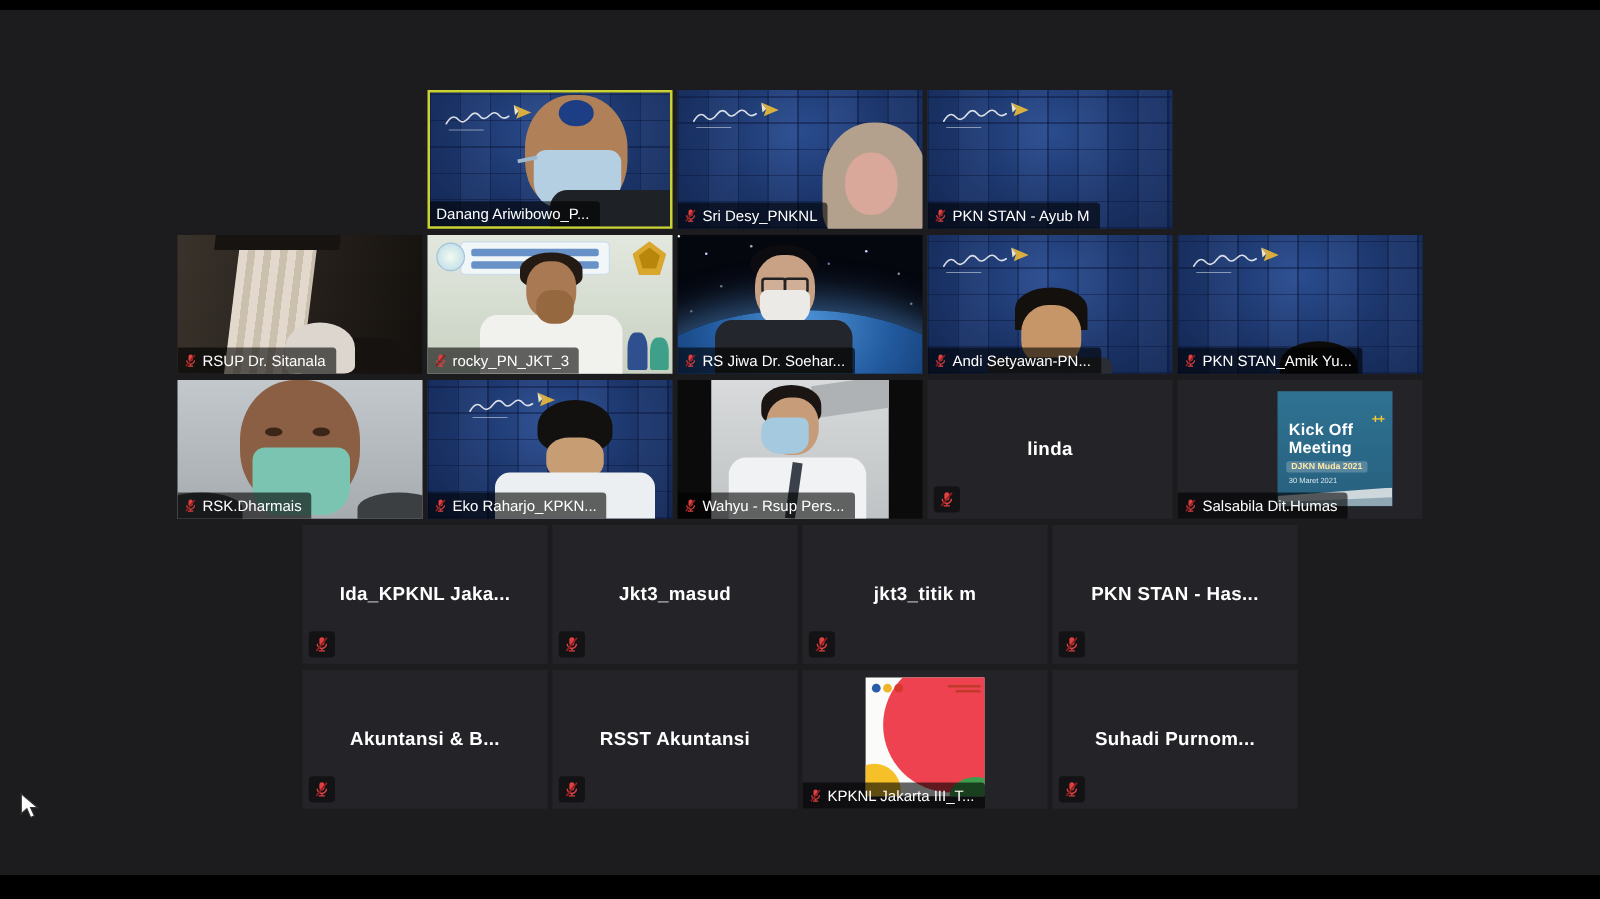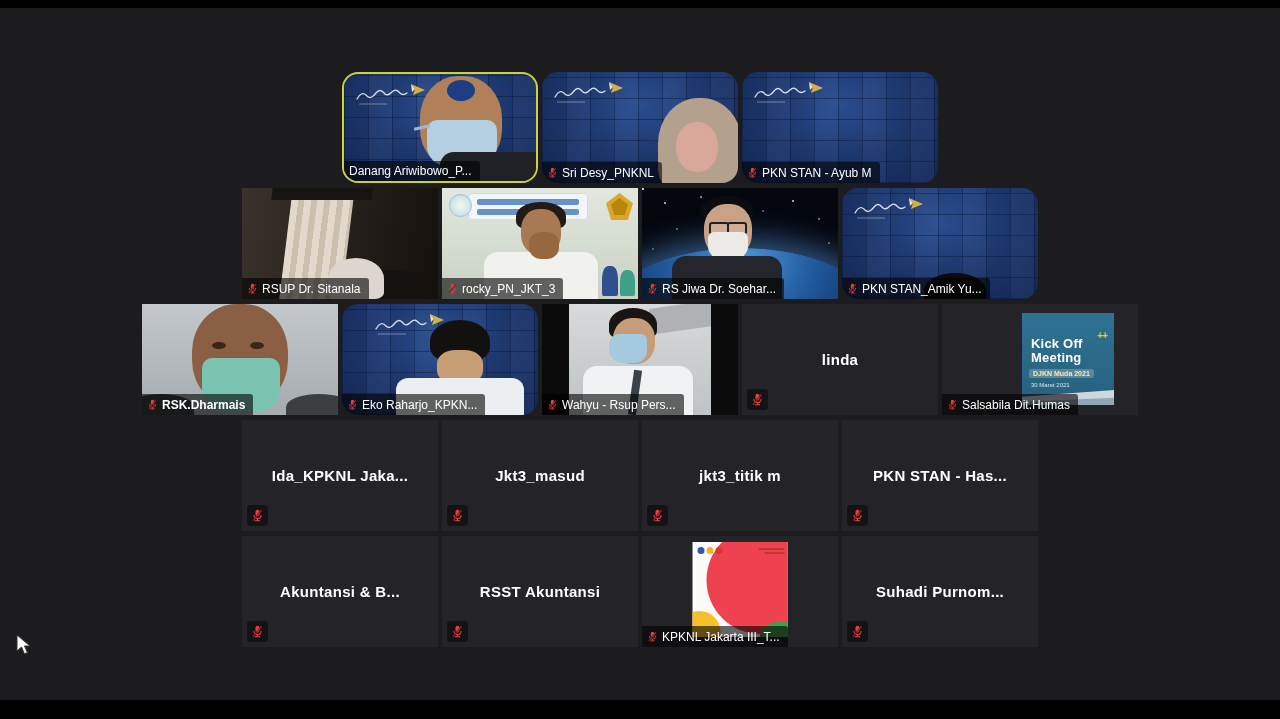--- a/index.html
+++ b/index.html
@@ -20,21 +20,21 @@
     font-size:12px; line-height:1; padding:4px 8px 4px 5px;
     border-radius:0 3px 0 0; max-width:96%; white-space:nowrap; overflow:hidden; }
   .center-name { position:absolute; inset:0; display:flex; align-items:center;
     justify-content:center; color:#fff; font-weight:bold; font-size:15px;
     letter-spacing:.3px; z-index:5; }
   .mic-solo { position:absolute; left:5px; bottom:5px; z-index:9; width:21px;
     height:21px; background:rgba(0,0,0,.45); border-radius:3px; display:flex;
     align-items:center; justify-content:center; }
 
   
-  .bg-blue { background:radial-gradient(ellipse at 50% 30%, #2a4c8e 0%, #1b3468 55%, #122651 100%);border-radius:16px; }
+  .bg-blue { background:radial-gradient(ellipse at 50% 30%, #2a4c8e 0%, #1b3468 55%, #122651 100%); }
   .bg-blue::before { content:""; position:absolute; inset:0;
     background-image:
       repeating-linear-gradient(90deg, rgba(8,16,50,.4) 0 1px, transparent 1px 24px),
       repeating-linear-gradient(0deg, rgba(8,16,50,.4) 0 1px, transparent 1px 21px),
       repeating-linear-gradient(90deg, transparent 0 24px, rgba(130,160,230,.07) 24px 48px);
   }
   .klogo { position:absolute; top:9px; left:11px; z-index:3; opacity:.92; }
   .klogo.mid { left:32px; }
 
   
@@ -107,21 +107,21 @@
 
   
   .sc-andi .hair { left:70px; top:42px; width:58px; height:34px; background:#14100e; border-radius:50% 50% 0 0; }
   .sc-andi .face { left:75px; top:56px; width:48px; height:48px; background:#c69668; border-radius:45% 45% 40% 40%; }
   .sc-andi .sh { left:48px; top:98px; width:100px; height:13px; background:#2a2d33; border-radius:8px 8px 0 0; }
 
   
   .sc-amik .headtop { left:82px; bottom:-10px; width:62px; height:36px; background:#0d0b0a; border-radius:50% 50% 0 0; }
 
   
-  .sc-dharmais { background:linear-gradient(#c3c8cc, #a6abb0);font-weight:bold; }
+  .sc-dharmais { background:linear-gradient(#c3c8cc, #a6abb0); }
   .sc-dharmais .head { left:50px; top:0; width:96px; height:104px; background:#8a5f43; border-radius:46%; }
   .sc-dharmais .eyeL, .sc-dharmais .eyeR { top:38px; width:14px; height:7px; background:#3a2517; border-radius:50%; }
   .sc-dharmais .eyeL { left:70px; } .sc-dharmais .eyeR { left:108px; }
   .sc-dharmais .mask { left:60px; top:54px; width:78px; height:54px; background:#7cc4b2; border-radius:10px 10px 22px 22px; }
   .sc-dharmais .shL { left:-14px; top:90px; width:66px; height:26px; background:#3c3f41; border-radius:50% 50% 0 0; }
   .sc-dharmais .shR { right:-14px; top:90px; width:66px; height:26px; background:#3c3f41; border-radius:50% 50% 0 0; }
 
   
   .sc-eko .hair { left:88px; top:16px; width:60px; height:42px; background:#121110; border-radius:50% 50% 35% 35%; }
   .sc-eko .face { left:95px; top:46px; width:46px; height:34px; background:#c79d74; border-radius:40%; }
@@ -285,20 +285,34 @@
       <div class="abs mask"></div>
       <div class="abs body"></div>
       <div class="label">
         <svg width="11" height="13" viewBox="0 0 16 16">
             <use href="#micoff"></use>
           </svg>
         <span>RS Jiwa Dr. Soehar...</span>
       </div>
     </div>
 
+    <div class="tile bg-blue sc-andi">
+      <svg class="klogo" width="74" height="24" viewBox="0 0 74 24">
+          <use href="#klogo-g"></use>
+        </svg>
+      <div class="abs hair"></div>
+      <div class="abs face"></div>
+      <div class="abs sh"></div>
+      <div class="label">
+        <svg width="11" height="13" viewBox="0 0 16 16">
+            <use href="#micoff"></use>
+          </svg>
+        <span>Andi Setyawan-PN...</span>
+      </div>
+    </div>
 
     <div class="tile bg-blue sc-amik">
       <svg class="klogo" width="74" height="24" viewBox="0 0 74 24">
           <use href="#klogo-g"></use>
         </svg>
       <div class="abs headtop"></div>
       <div class="label">
         <svg width="11" height="13" viewBox="0 0 16 16">
             <use href="#micoff"></use>
           </svg>

